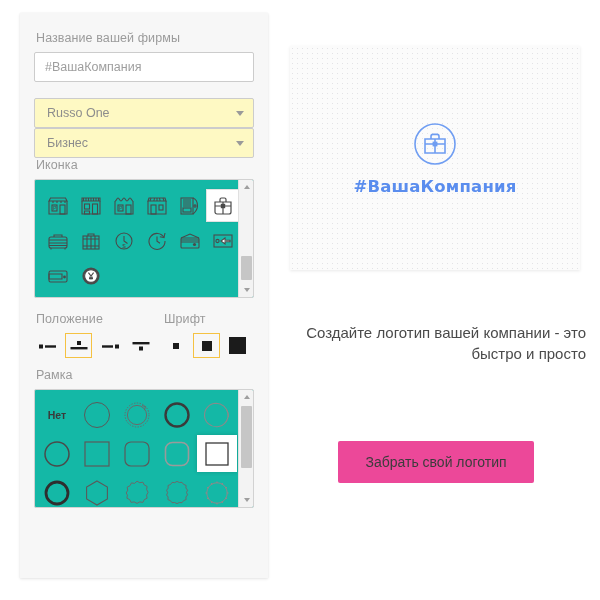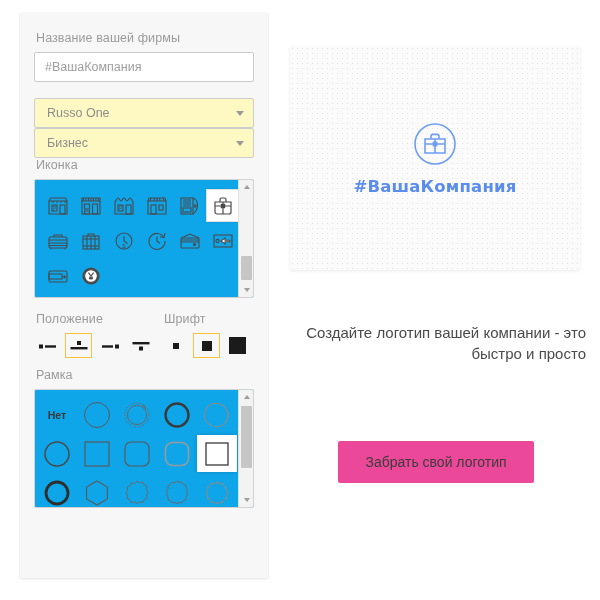--- a/index.html
+++ b/index.html
@@ -44,21 +44,21 @@
   }
   .caret{
     position:absolute;right:9px;top:12px;width:0;height:0;
     border-left:4px solid transparent;border-right:4px solid transparent;
     border-top:5px solid #9a9a9a;
   }
 
   
   .grid-box{
     box-sizing:border-box;position:relative;width:220px;
-    background:#0ea5e9;border:1px solid #d2d2d2;border-radius:2px;
+    background:#14b8a6;border:1px solid #d2d2d2;border-radius:2px;
     overflow:hidden;margin-bottom:14px;
   }
   .grid-inner{
     box-sizing:border-box;width:204px;padding:8px 0 8px 6px;
     display:flex;flex-wrap:wrap;
   }
   .cell{
     width:33px;height:33px;margin:1px 0px;
     display:flex;align-items:center;justify-content:center;
     box-sizing:border-box;border:1px solid transparent;

